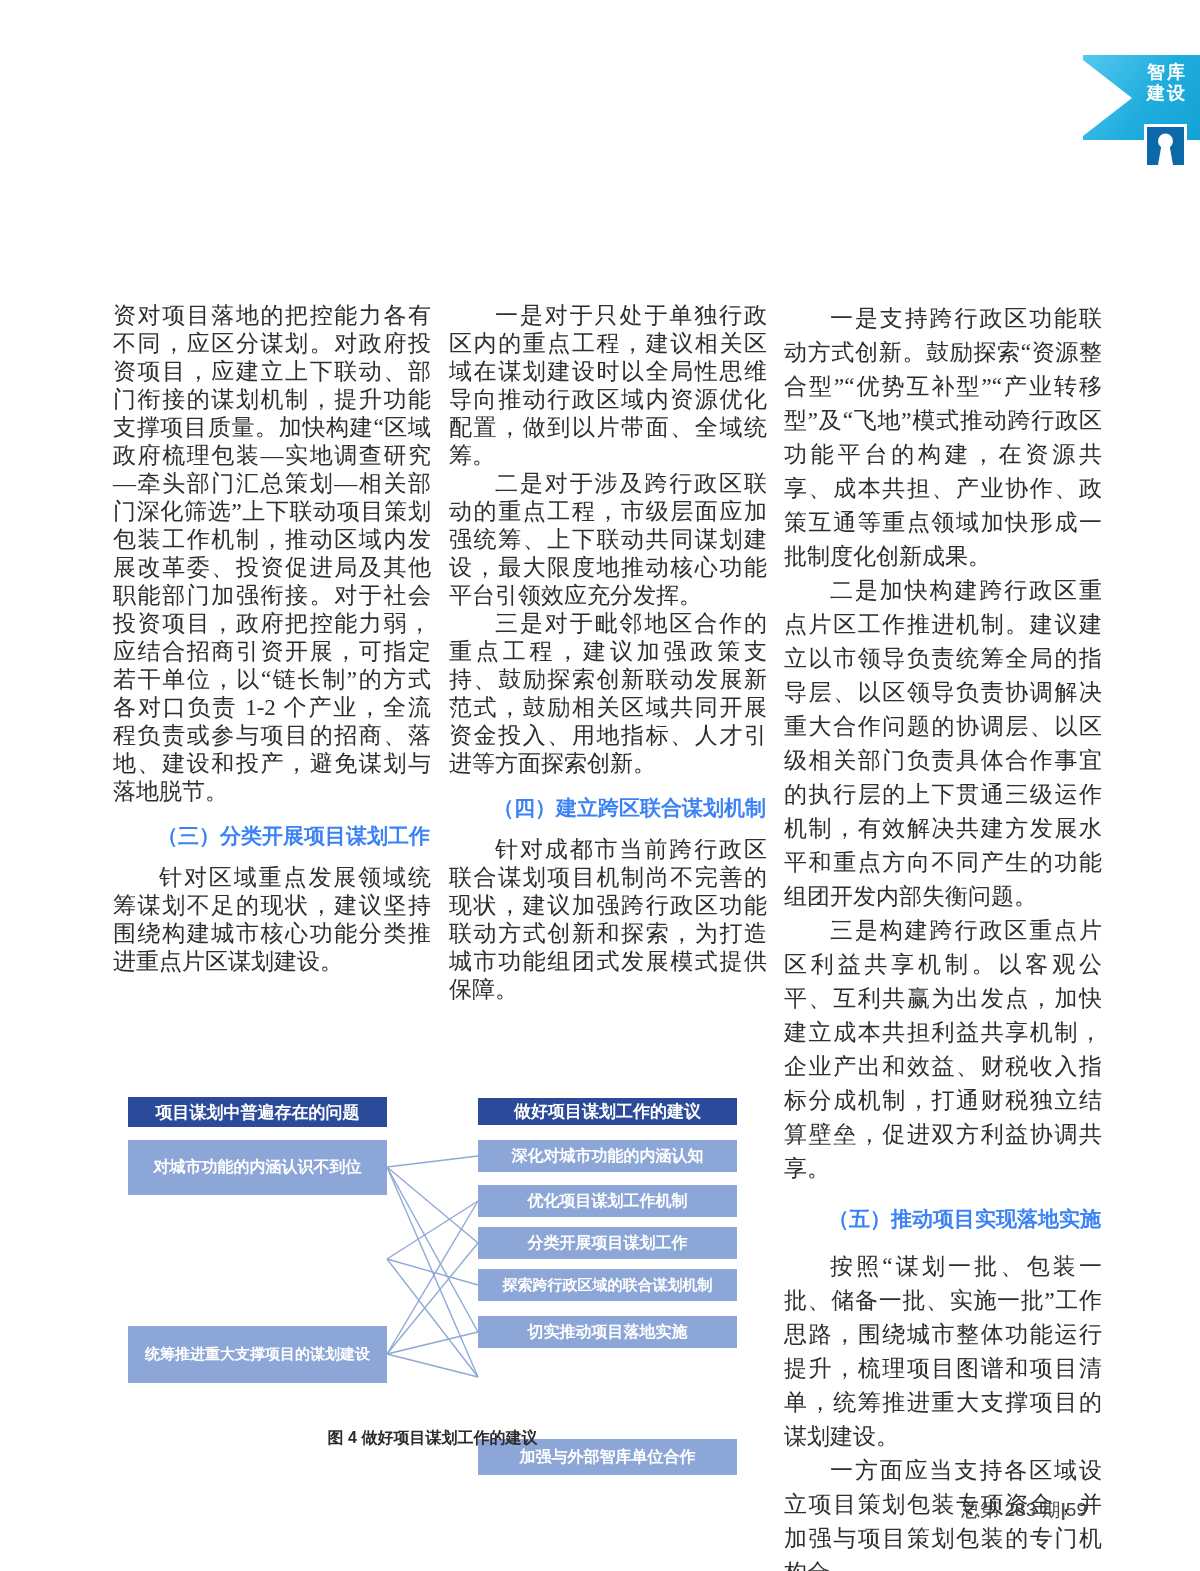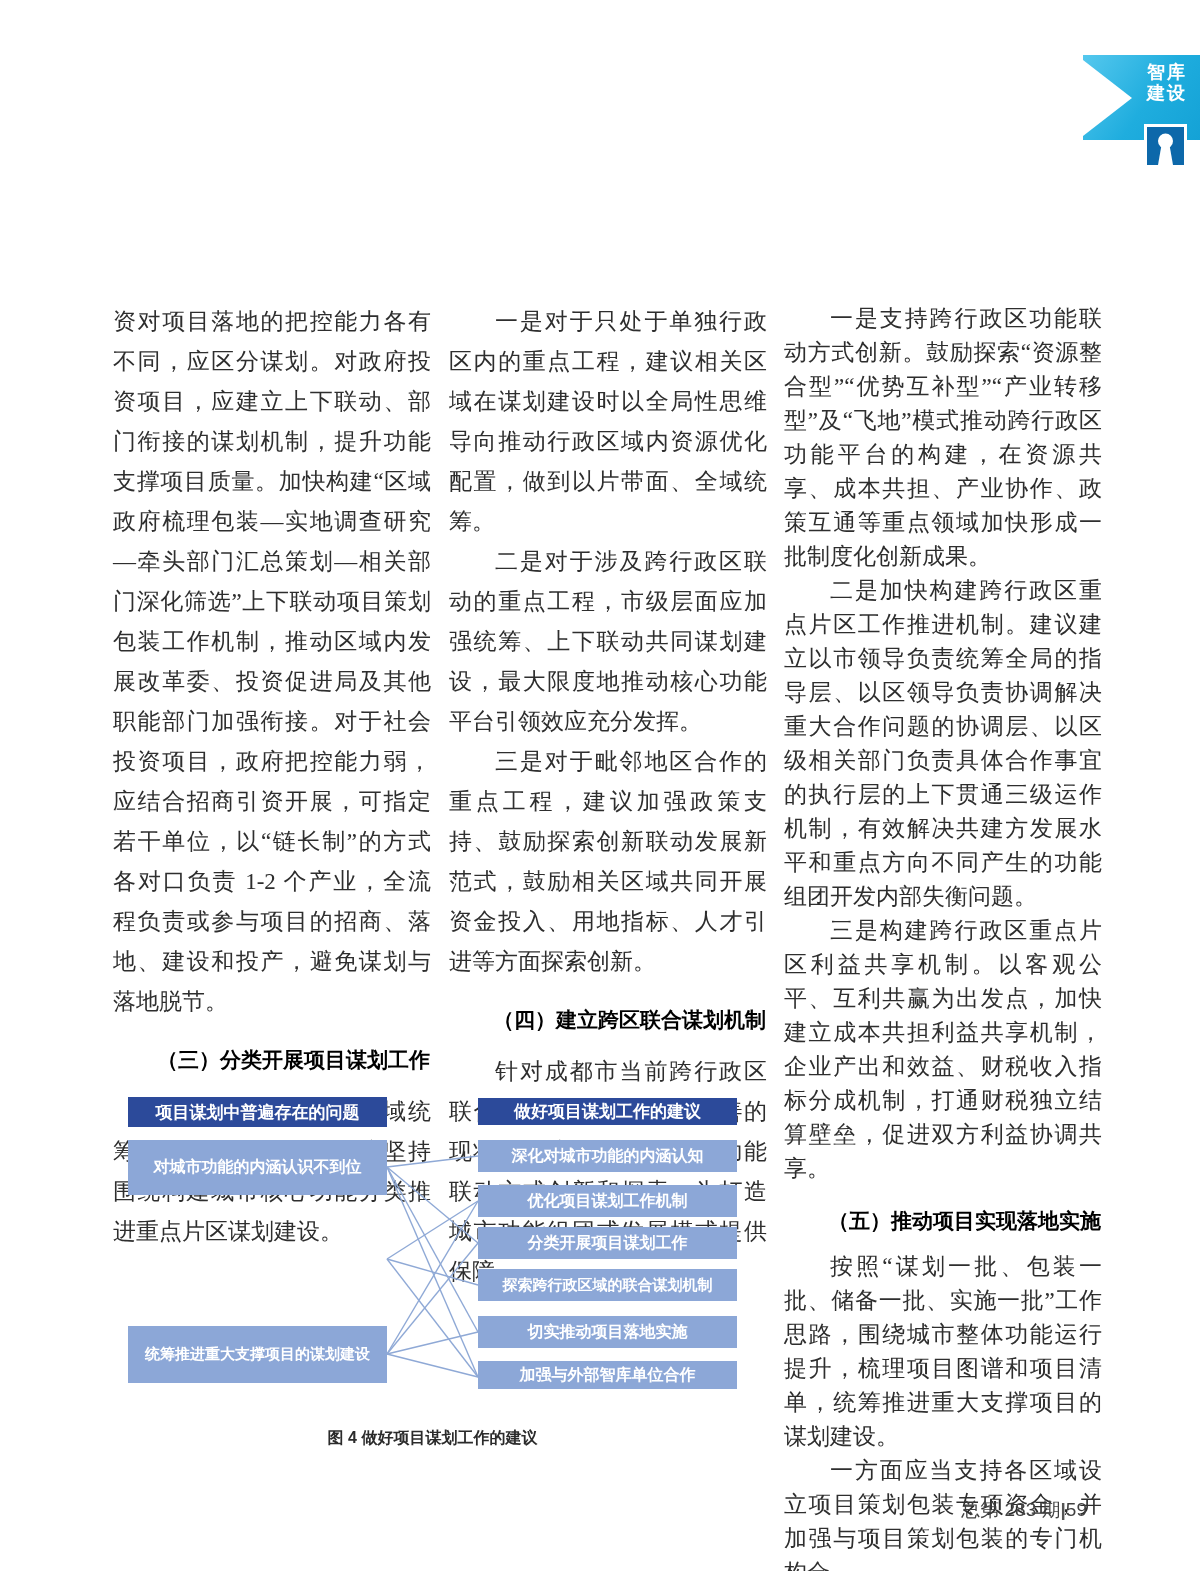--- a/index.html
+++ b/index.html
@@ -24,51 +24,51 @@
     font-size:18px;line-height:21px;color:#ffffff;letter-spacing:2px;
   }
   .badge-square{
     position:absolute;left:1144px;top:124px;width:43px;height:44px;
     background:#0d68aa;border:3px solid #ffffff;box-sizing:border-box;
   }
   .badge-square svg{display:block;width:100%;height:100%;}
   
   .col{
     position:absolute;top:302px;width:318px;
-    text-align:justify;font-size:23px;line-height:40px;
+    text-align:justify;font-size:23px;line-height:28px;
   }
   .col p{margin:0;text-indent:2em;}
   .col p.no-indent{text-indent:0;}
   .col-1{left:113px;}
   .col-2{left:449px;}
   .col-3{left:784px;line-height:34px;}
   .sec-heading{
-    font-family:Liberation Sans, sans-serif;font-weight:bold;
-    font-size:21px;color:#000000;margin:18px 0 12px 0;text-indent:2.1em;
+    font-family:Liberation Mono, monospace;font-weight:bold;
+    font-size:21px;color:#3b82f6;margin:18px 0 12px 0;text-indent:2.1em;
     text-align:left;
   }
   
   .fig-box{
     position:absolute;box-sizing:border-box;
     display:flex;align-items:center;justify-content:center;text-align:center;
     font-family:"Liberation Sans", sans-serif;font-weight:bold;color:#ffffff;
   }
   .fig-header{background:#2c4a9a;font-size:17px;}
   .fig-item{background:#8ca7d7;font-size:16px;}
   .fig-lh{left:128px;top:1097px;width:259px;height:30px;}
   .fig-l0{left:128px;top:1140px;width:259px;height:55px;font-family:Liberation Mono, monospace;}
   .fig-l1{left:128px;top:1232px;width:259px;height:55px;}
   .fig-l2{left:128px;top:1326px;width:259px;height:57px;font-size:15px;}
   .fig-rh{left:478px;top:1098px;width:259px;height:27px;}
   .fig-r0{left:478px;top:1140px;width:259px;height:32px;}
   .fig-r1{left:478px;top:1185px;width:259px;height:32px;}
   .fig-r2{left:478px;top:1227px;width:259px;height:32px;}
   .fig-r3{left:478px;top:1269px;width:259px;height:32px;font-size:15px;}
   .fig-r4{left:478px;top:1316px;width:259px;height:32px;}
-  .fig-r5{left:478px;top:1361px;width:259px;height:28px;}
+  .fig-r5{left:478px;top:1439px;width:259px;height:36px;}
   .fig-lines{position:absolute;left:0;top:0;width:1200px;height:1571px;pointer-events:none;}
   .fig-caption{
     position:absolute;left:125px;top:1428px;width:615px;text-align:center;
     font-family:"Liberation Sans", sans-serif;font-weight:600;
     font-size:16px;color:#2b2b2b;
   }
   
   .footer{
     position:absolute;top:1497px;right:113px;
     display:flex;align-items:center;

